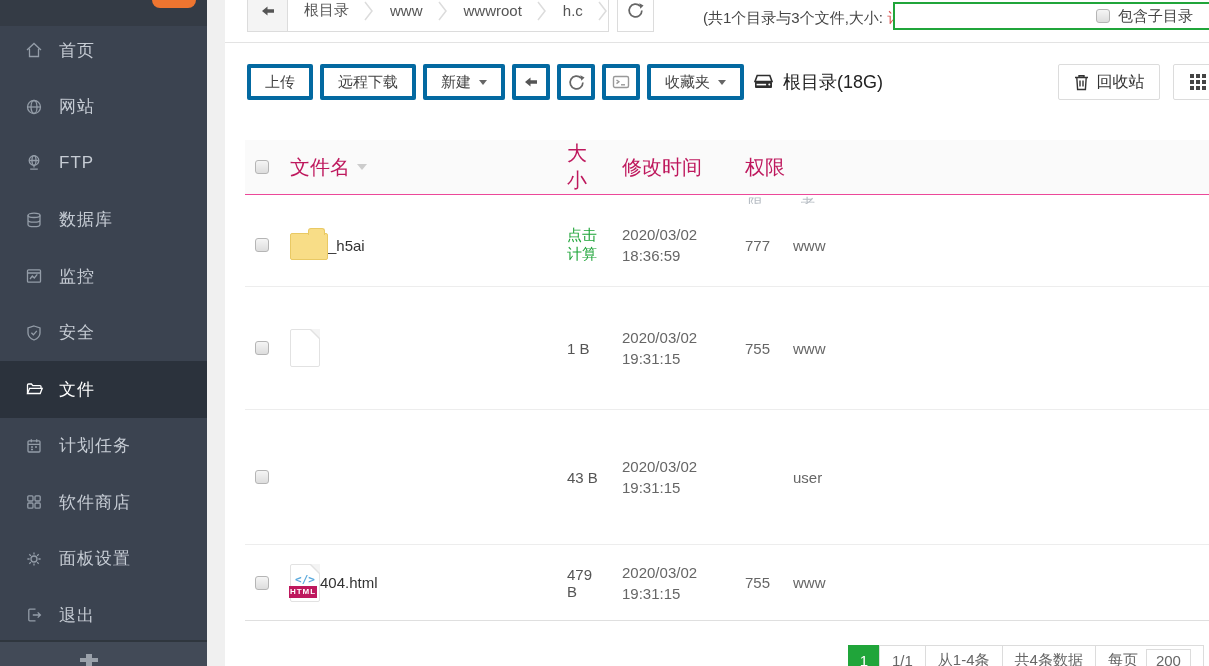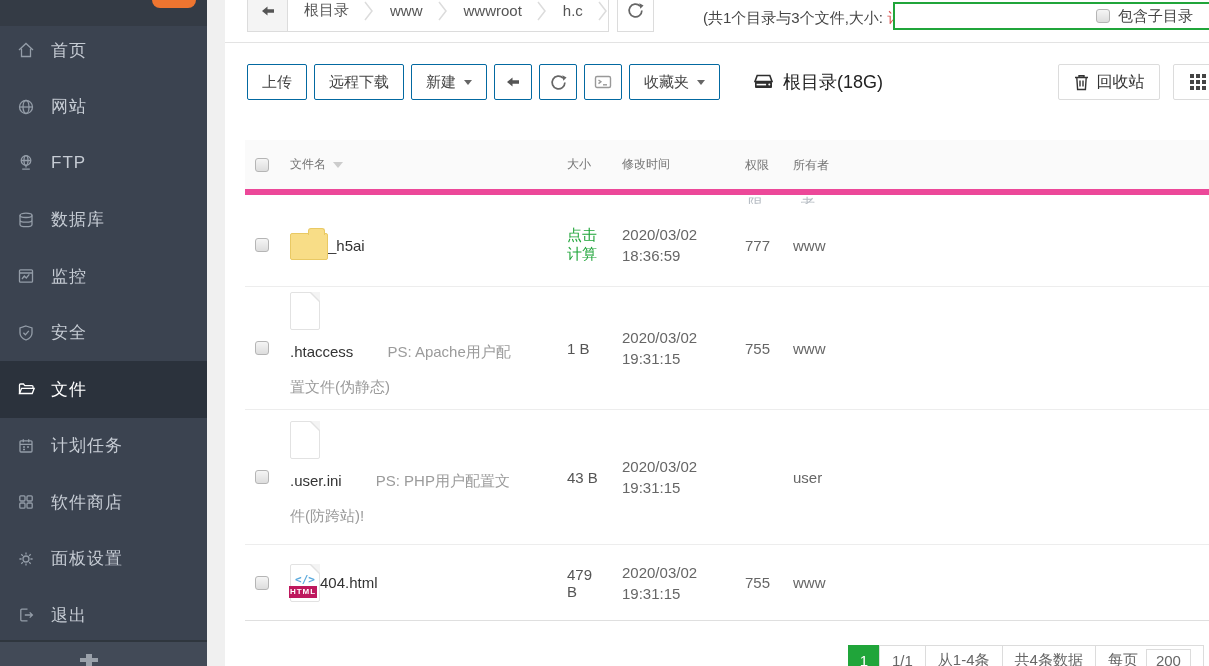--- a/index.html
+++ b/index.html
@@ -4,21 +4,21 @@
 <style>
   * { margin:0; padding:0; box-sizing:border-box; }
   html,body { font-family:"Liberation Sans","DejaVu Sans",sans-serif; }
   #app { position:relative; width:1209px; height:666px; background:#fff; overflow:hidden; }
 
   
   .sidebar { position:absolute; left:0; top:0; width:207px; height:666px; background:#3b4350; }
   .sb-top { position:absolute; top:0; left:0; right:0; height:26px; background:#343b45; }
   .orange-pill { position:absolute; top:-8px; left:152px; width:44px; height:16px; border-radius:8px; background:#ee7530; }
   .menu { position:absolute; top:22px; left:0; right:0; }
-  .sitem { display:flex; align-items:center; height:56.5px; padding-left:16px; gap:15px;
+  .sitem { display:flex; align-items:center; height:56.5px; padding-left:24px; gap:15px;
            color:#c6ccd4; font-size:17px; letter-spacing:1px; cursor:pointer; }
   .sitem svg { width:20px; height:20px; stroke:#949da8; fill:none; stroke-width:1.3; flex:0 0 auto; }
   .sitem.active { background:#2b323c; color:#fff; }
   .sitem.active svg { stroke:#fff; }
   .sb-bottom { position:absolute; left:0; right:0; bottom:0; height:26px; background:#424a57; border-top:2px solid #2f363e; }
   .plus-handle { position:absolute; left:80px; bottom:0; width:18px; height:12px; }
   .plus-handle::before { content:""; position:absolute; left:0; top:4px; width:18px; height:4px; background:#9aa1aa; }
   .plus-handle::after  { content:""; position:absolute; left:6px; top:0; width:6px; height:12px; background:#9aa1aa; }
 
   .gutter { position:absolute; left:207px; top:0; width:18px; height:666px; background:#f0f0f0; }
@@ -42,37 +42,37 @@
   .searchbox { position:absolute; left:668px; top:2px; width:330px; height:28px; background:#fff;
                border:2px solid #20a53a; z-index:2; display:flex; align-items:center; justify-content:flex-end;
                padding-right:28px; gap:8px; }
   .inc-label { font-size:15px; color:#444; }
 
   .cb { width:14px; height:14px; border:1px solid #b5b5b5; border-radius:3px;
         background:linear-gradient(#f5f5f5,#dddddd); flex:0 0 auto; cursor:pointer; }
 
   
   .toolbar { position:absolute; left:22px; top:64px; height:36px; display:flex; gap:7px; }
-  .tbtn { height:36px; border:1px solid #0369a1; border-radius:2px; background:#fff; display:flex;
+  .tbtn { height:36px; border:4px solid #0369a1; border-radius:2px; background:#fff; display:flex;
           align-items:center; justify-content:center; padding:0 14px; font-size:15px; color:#444; cursor:pointer; gap:8px; }
   .tbtn.iconb { width:38px; padding:0; }
   .caret { width:0; height:0; border-left:4px solid transparent; border-right:4px solid transparent; border-top:5px solid #666; }
   .diskinfo { position:absolute; left:528px; top:64px; height:36px; display:flex; align-items:center; gap:9px;
               font-size:18px; color:#222; }
   .recycle-btn { position:absolute; left:833px; top:64px; width:102px; height:36px; border:1px solid #dcdcdc; border-radius:2px;
                  background:#fff; display:flex; align-items:center; justify-content:center; gap:8px; font-size:16px; color:#333; cursor:pointer; }
   .grid-btn { position:absolute; left:948px; top:64px; width:50px; height:36px; border:1px solid #dcdcdc; border-radius:2px;
               background:#fff; display:flex; align-items:center; justify-content:center; cursor:pointer; }
   .grid-ico { display:grid; grid-template-columns:repeat(3,4px); grid-template-rows:repeat(3,4px); gap:2px; }
   .grid-ico i { background:#444; }
 
   
   .ftable { position:absolute; left:20px; top:140px; width:964px; height:482px; }
-  .thead { position:absolute; left:0; right:0; top:0; height:55px; background:#fafafa; border-bottom:6px solid #ec4899;
-           font-size:12px; color:#737373; }
+  .thead { position:absolute; left:0; right:0; top:0; height:55px; background:#fafafa; border-bottom:1px solid #ec4899;
+           font-size:20px; color:#be185d; }
   .thead .cell, .trow .cell { position:absolute; top:0; bottom:0; display:flex; align-items:center; }
   .l-check { left:10px; width:22px; }
   .l-name  { left:45px; width:240px; }
   .l-size  { left:322px; width:36px; }
   .l-date  { left:377px; width:100px; }
   .l-perm  { left:500px; width:40px; }
   .l-owner { left:548px; width:70px; }
   .th-wrap { line-height:20px; }
   .sortcaret { width:0; height:0; border-left:5px solid transparent; border-right:5px solid transparent;
                border-top:6px solid #ccc; margin-left:7px; }
@@ -327,23 +327,20 @@
           </div>
         <div class="cell l-size">
             <span>大小</span>
           </div>
         <div class="cell l-date">
             <span>修改时间</span>
           </div>
         <div class="cell l-perm th-wrap">
             <span>权限</span>
           </div>
-        <div class="cell l-owner th-wrap">
-            <span>所有者</span>
-          </div>
       </div>
       <div class="ghost">
         <span class="g-perm">限</span>
           <span class="g-owner">者</span>
       </div>
 
       <div class="trow r1">
         <div class="cell l-check">
             <span class="cb"></span>
           </div>
@@ -363,41 +360,36 @@
         <div class="cell l-perm c-perm">777</div>
         <div class="cell l-owner c-owner">www</div>
       </div>
 
       <div class="trow r2">
         <div class="cell l-check">
             <span class="cb"></span>
           </div>
         <div class="cell l-name stacked">
           <span class="file-ico"></span>
-          <div class="ftext"><span>.htaccess</span><span class="fnote">PS: Apache用户配置文件(伪静态)</span></div>
         </div>
         <div class="cell l-size c-size">1 B</div>
         <div class="cell l-date c-date">
             <div>
               <div>2020/03/02</div>
               <div>19:31:15</div>
             </div>
           </div>
         <div class="cell l-perm c-perm">755</div>
         <div class="cell l-owner c-owner">www</div>
       </div>
 
       <div class="trow r3">
         <div class="cell l-check">
             <span class="cb"></span>
           </div>
-        <div class="cell l-name stacked">
-          <span class="file-ico"></span>
-          <div class="ftext"><span>.user.ini</span><span class="fnote">PS: PHP用户配置文件(防跨站)!</span></div>
-        </div>
         <div class="cell l-size c-size">43 B</div>
         <div class="cell l-date c-date">
             <div>
               <div>2020/03/02</div>
               <div>19:31:15</div>
             </div>
           </div>
         <div class="cell l-owner c-owner">user</div>
       </div>
 

